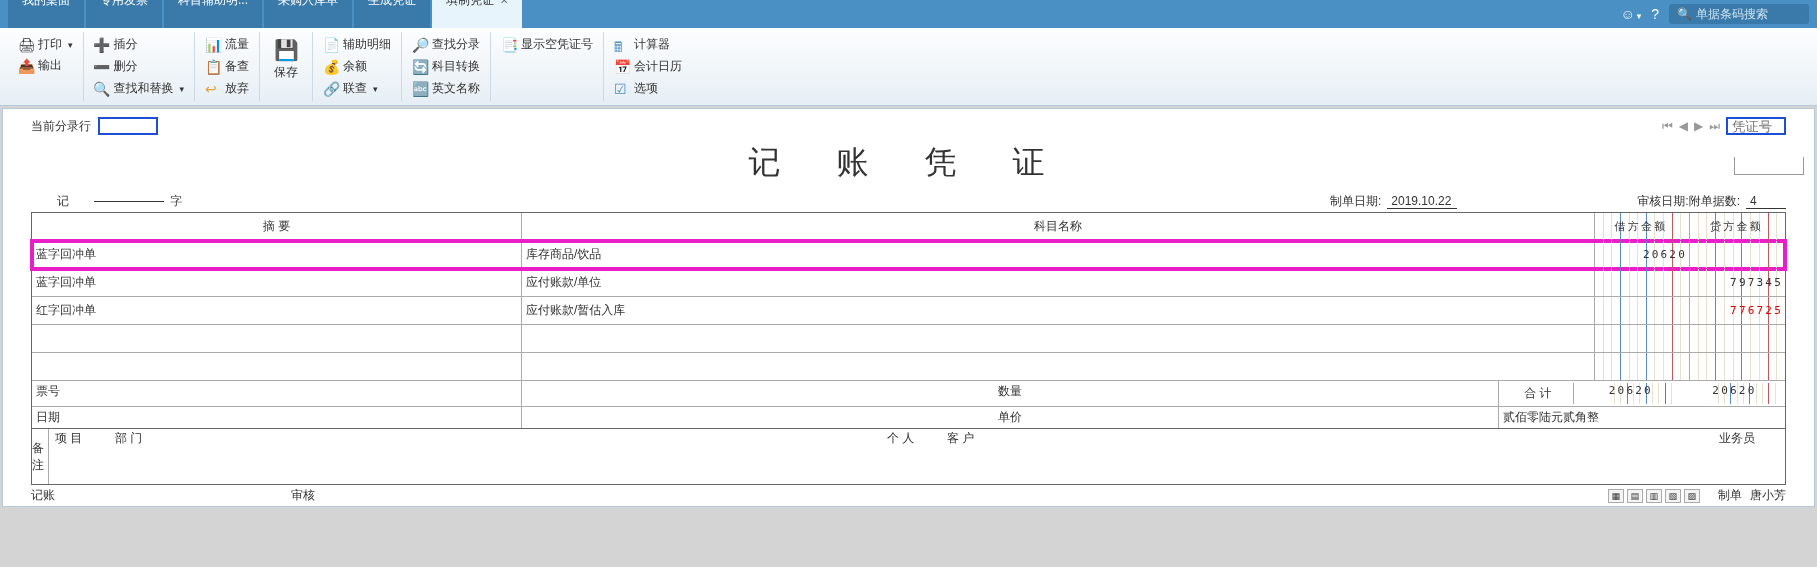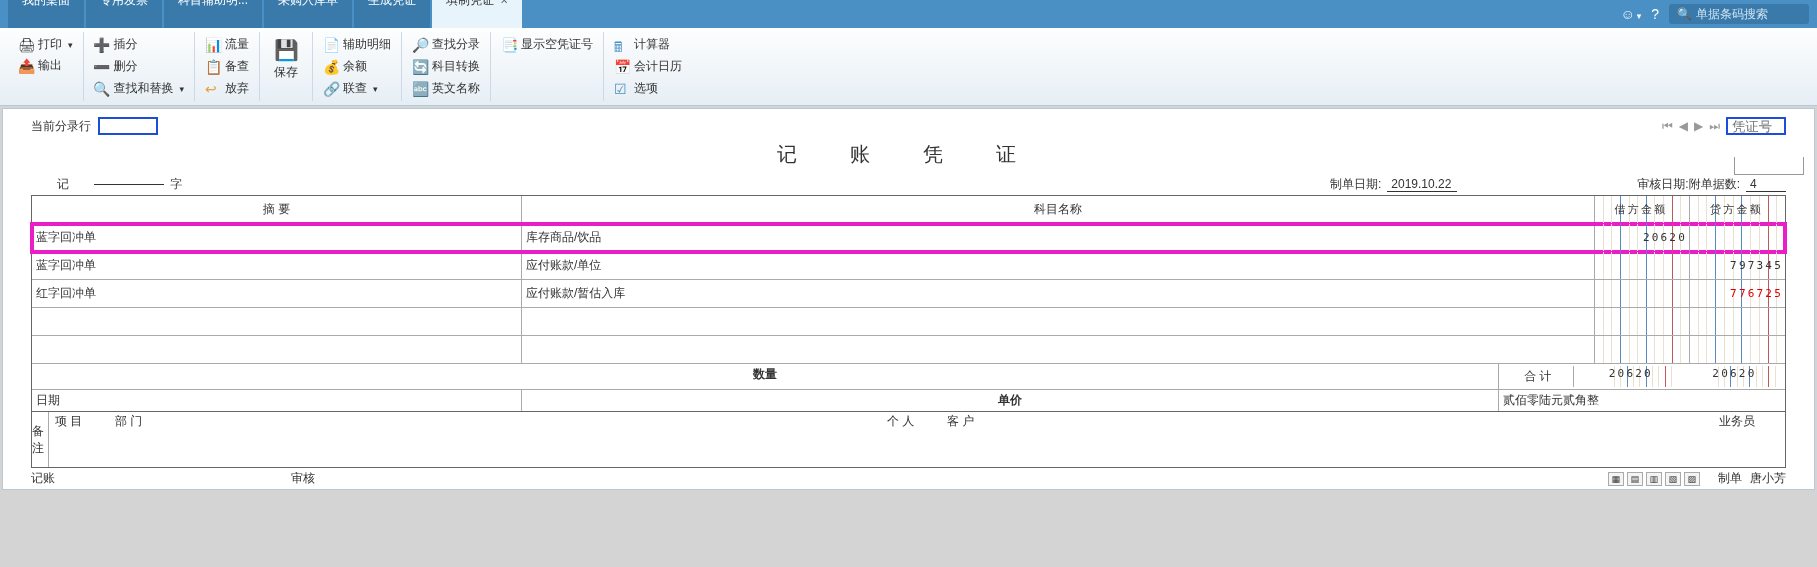--- a/index.html
+++ b/index.html
@@ -28,21 +28,21 @@
 
 .content { background: #fff; margin: 2px; border: 1px solid #b5c9d9; padding: 6px 0 0 0; position: relative; }
 .toprow { display: flex; align-items: center; padding: 2px 28px; font-size: 12px; }
 .toprow input { border: 2px solid #1d4ed8; height: 18px; width: 60px; padding: 0 4px; }
 .nav-pills { margin-left: auto; display: flex; gap: 6px; align-items: center; color: #999; }
 .nav-pills span { cursor: pointer; }
 .vno-input { border: 1px solid #bbb; height: 18px; width: 120px; padding: 0 4px 0 18px; position: relative; }
 .vno-wrap { position: relative; display: inline-block; }
 .vno-wrap .mag { position: absolute; left: 3px; top: 2px; font-size: 11px; color: #888; }
 
-.voucher-title { text-align: center; font-family: KaiTi, SimSun, serif; font-size: 20px; letter-spacing: 24px; padding: 4px 0 8px 0; }
+.voucher-title { text-align: center; font-family: KaiTi, SimSun, serif; font-size: 32px; letter-spacing: 24px; padding: 4px 0 8px 0; }
 .tiny-box { position: absolute; right: 10px; top: 48px; width: 70px; height: 18px; border: 1px solid #999; border-top: none; }
 
 .meta-row { display: flex; padding: 0 28px 2px 54px; font-size: 12px; align-items: center; }
 .meta-item { display: flex; align-items: center; gap: 6px; }
 .meta-item .uv { border-bottom: 1px solid #333; min-width: 70px; display: inline-block; padding: 0 4px; }
 .meta-spacer { flex: 1; }
 
 .voucher-table { margin: 0 28px; border: 1px solid #666; position: relative; }
 .vhead, .vrow, .vfoot { display: flex; border-bottom: 1px solid #aaa; min-height: 28px; }
 .vhead { font-size: 12px; text-align: center; background: #fff; }
@@ -59,21 +59,21 @@
 
 .amt-stripes { position: absolute; inset: 0; display: flex; }
 .amt-stripes span { flex: 1; border-right: 1px solid #e8e0d0; }
 .amt-stripes span:nth-child(3) { border-right-color: #5a8bc0; }
 .amt-stripes span:nth-child(6) { border-right-color: #5a8bc0; }
 .amt-stripes span:nth-child(9) { border-right-color: #c05a5a; }
 .amt-stripes span:last-child { border-right: none; }
 .amt-val { position: relative; z-index: 2; font-family: monospace; letter-spacing: 2.2px; padding-right: 2px; font-size: 11px; }
 .vfoot2 { display: flex; border-bottom: 1px solid #aaa; }
 .vfoot2 .lab { width: 490px; border-right: 1px solid #aaa; padding: 2px 4px; }
-.vfoot2 .mid { flex: 1; border-right: 1px solid #aaa; text-align: center; padding: 2px; font-weight: bold; }
+.vfoot2 .mid { flex: 1; border-right: 1px solid #aaa; text-align: center; padding: 2px; }
 .vfoot2 .r { width: 286px; padding: 2px 4px; gap: 35px; }
 
 .totals-box { display: flex; }
 .totals-box .tb-label { width: 96px; text-align: center; border-right: 1px solid #aaa; padding: 2px; }
 
 .remarks { margin: 0 28px; border: 1px solid #666; border-top: none; display: flex; min-height: 56px; font-size: 12px; }
 .remarks .rlabel { width: 26px; border-right: 1px solid #aaa; display: flex; align-items: center; justify-content: center; }
 .remarks .rbody { flex: 1; display: flex; flex-direction: row; }
 .remarks .rline { display: flex; padding: 1px 6px; }
 .remarks .rline .k { width: 60px; }
@@ -451,20 +451,21 @@
             <span></span>
             <span></span>
             <span></span>
             <span></span>
             <span></span>
           </div>
         </div>
     </div>
 
     <div class="vfoot2">
+      <div class="lab">票号</div>
       <div class="mid">数量</div>
       <div class="r totals-box">
         <div class="tb-label">合 计</div>
         <div class="col-amt"><div class="amt-stripes">
               <span></span>
               <span></span>
               <span></span>
               <span></span>
               <span></span>
               <span></span>

